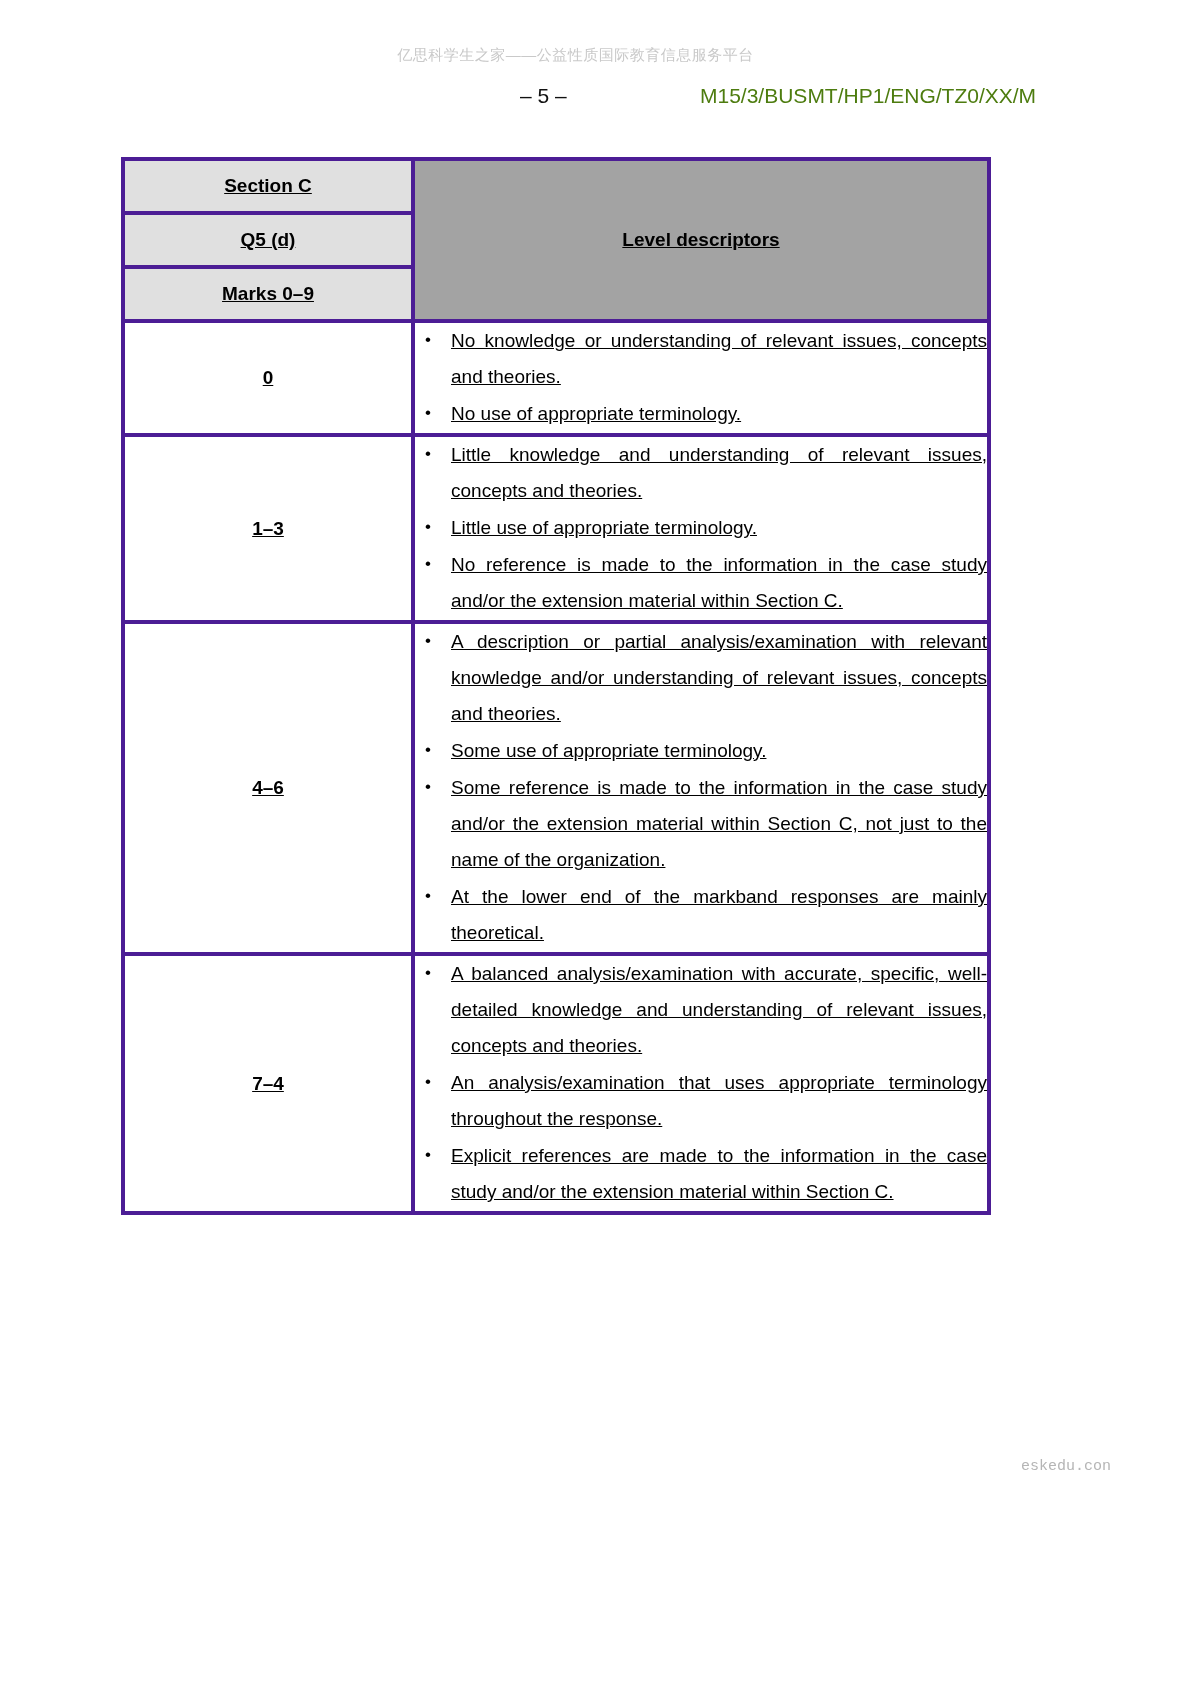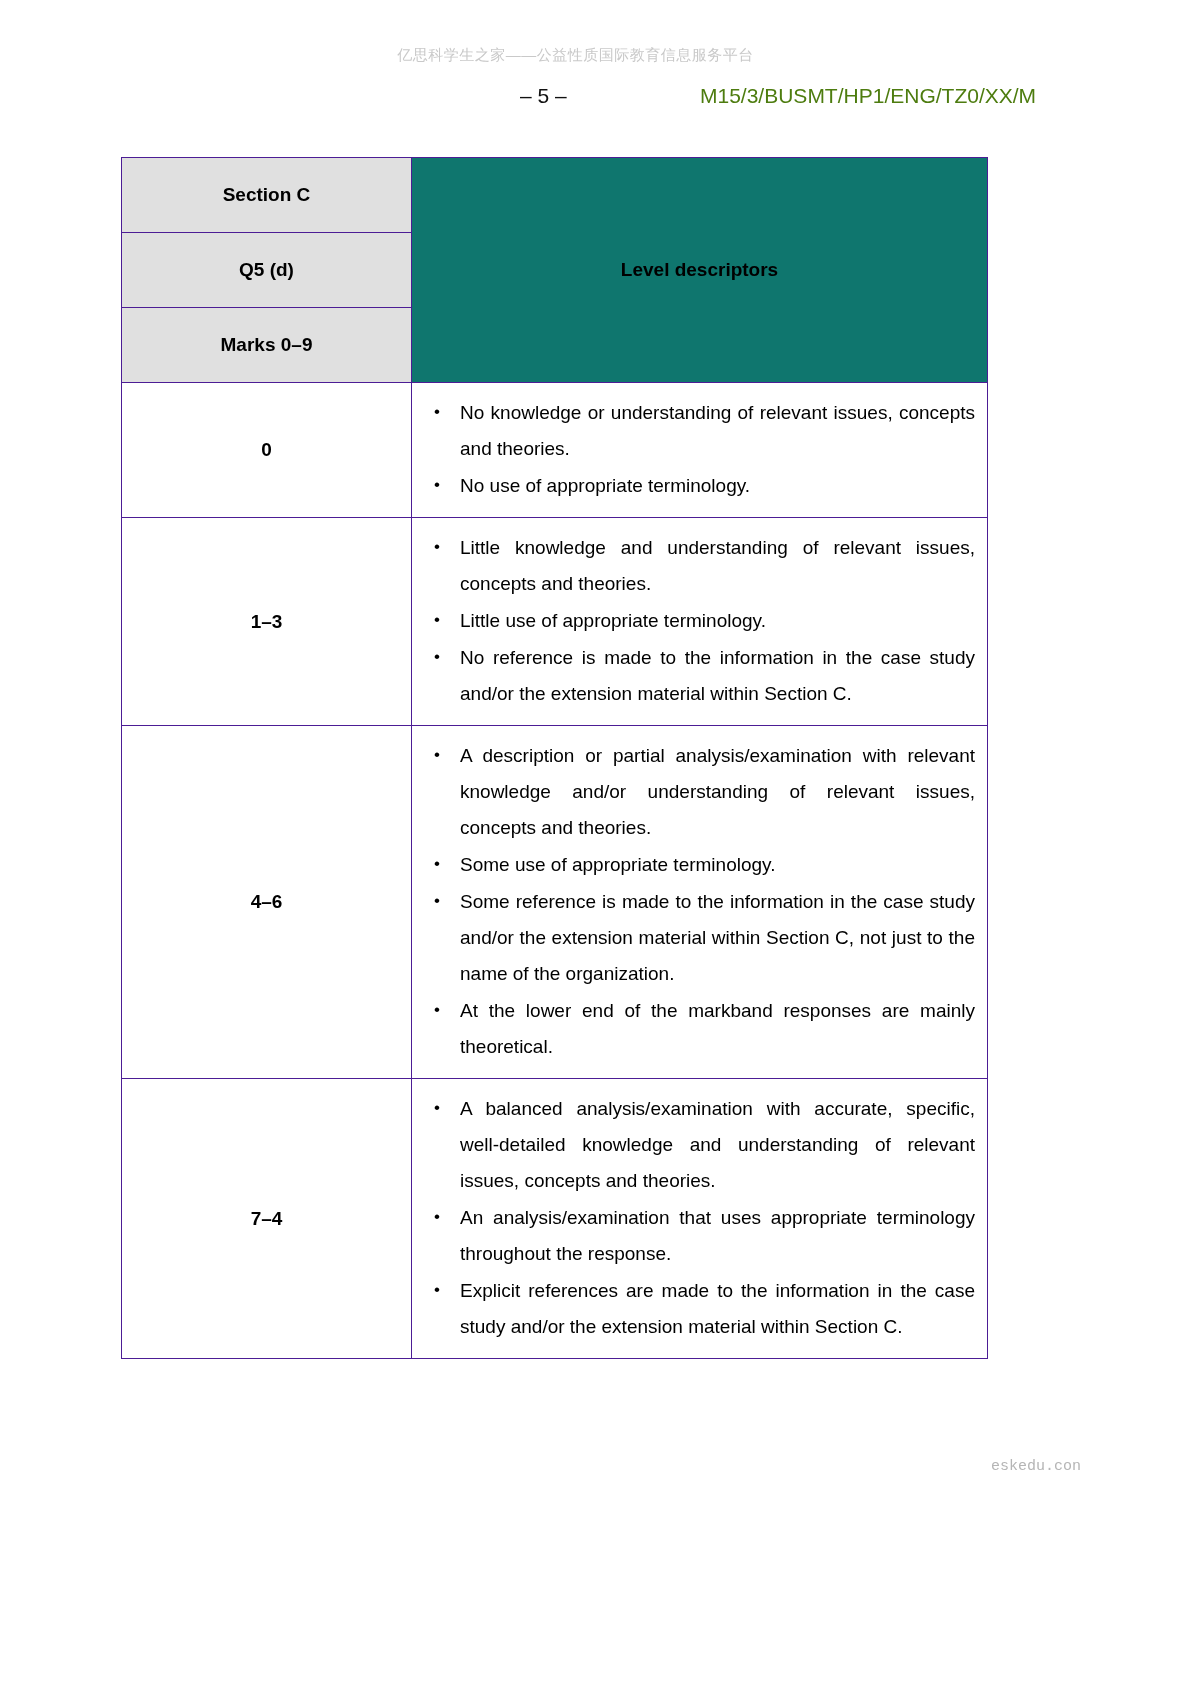--- a/index.html
+++ b/index.html
@@ -57,37 +57,38 @@
   
   .markband-table {
     position: absolute;
     left: 121px;
     top: 157px;
     width: 866px;
     border-collapse: collapse;
     table-layout: fixed;
   }
   .markband-table td {
-    border: 1px solid #4c1d95;
+    border: 4px solid #4c1d95;
     vertical-align: middle;
-    padding: 12px;
+    padding: 0;
+    text-decoration: underline;
   }
   .col-marks { width: 290px; }
   .col-desc  { width: 576px; }
 
   .hdr-cell {
     background: #e0e0e0;
     text-align: center;
     font-weight: bold;
     font-size: 19px;
     height: 50px;
     padding: 9px 6px;
   }
   .hdr-desc {
-    background: #0f766e;
+    background: #a3a3a3;
     text-align: center;
     font-weight: bold;
     font-size: 19px;
     vertical-align: middle;
   }
 
   .marks-cell {
     text-align: center;
     font-weight: bold;
     font-size: 19px;
@@ -122,21 +123,21 @@
   
   .desc-cell li { hyphens: none; }
 
   
   .watermark-bottom {
     position: absolute;
     top: 1458px;
     left: 0;
     width: 1191px;
     text-align: right;
-    padding-right: 110px;
+    padding-right: 80px;
     box-sizing: border-box;
     font-family: "Liberation Mono", monospace;
     font-size: 15px;
     color: #b5b5b5;
     white-space: nowrap;
   }
 </style>
 </head>
 <body>
 

